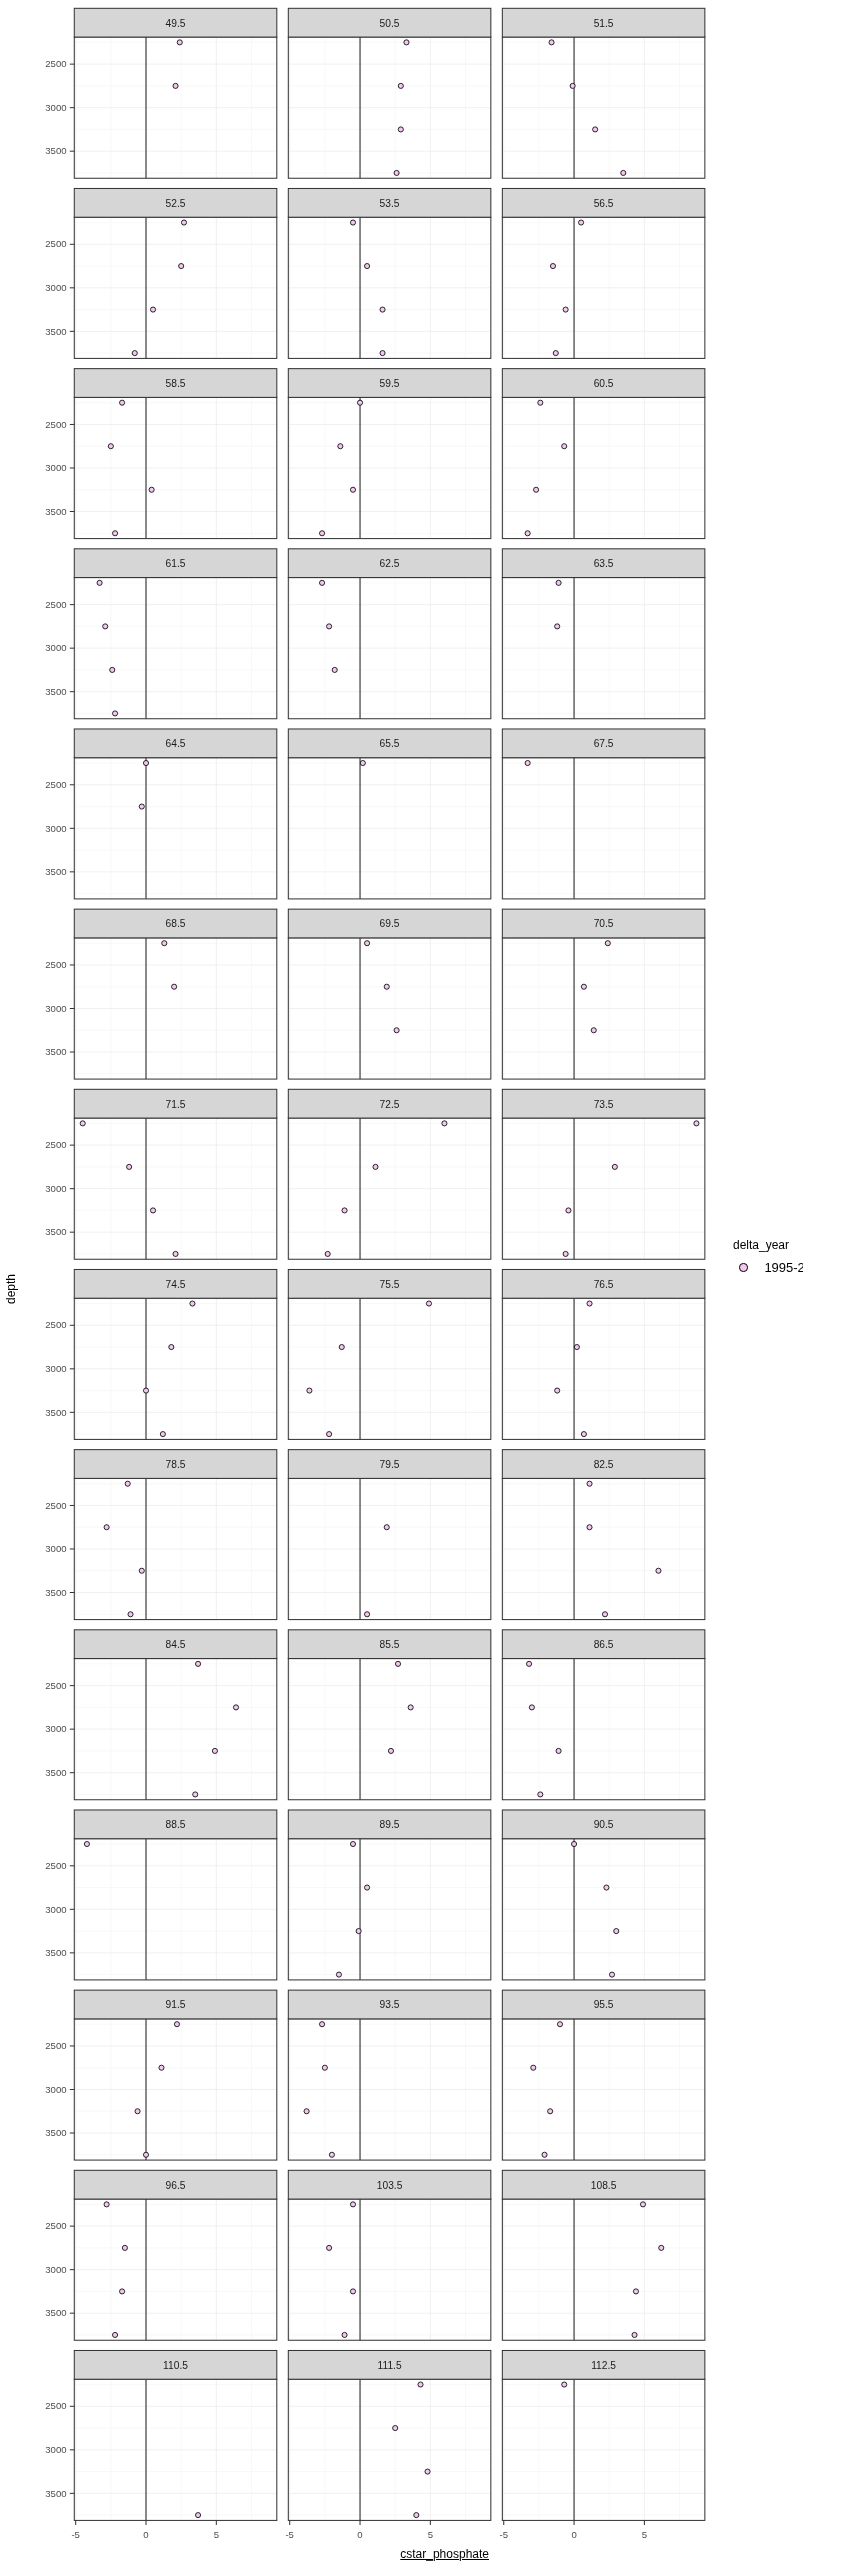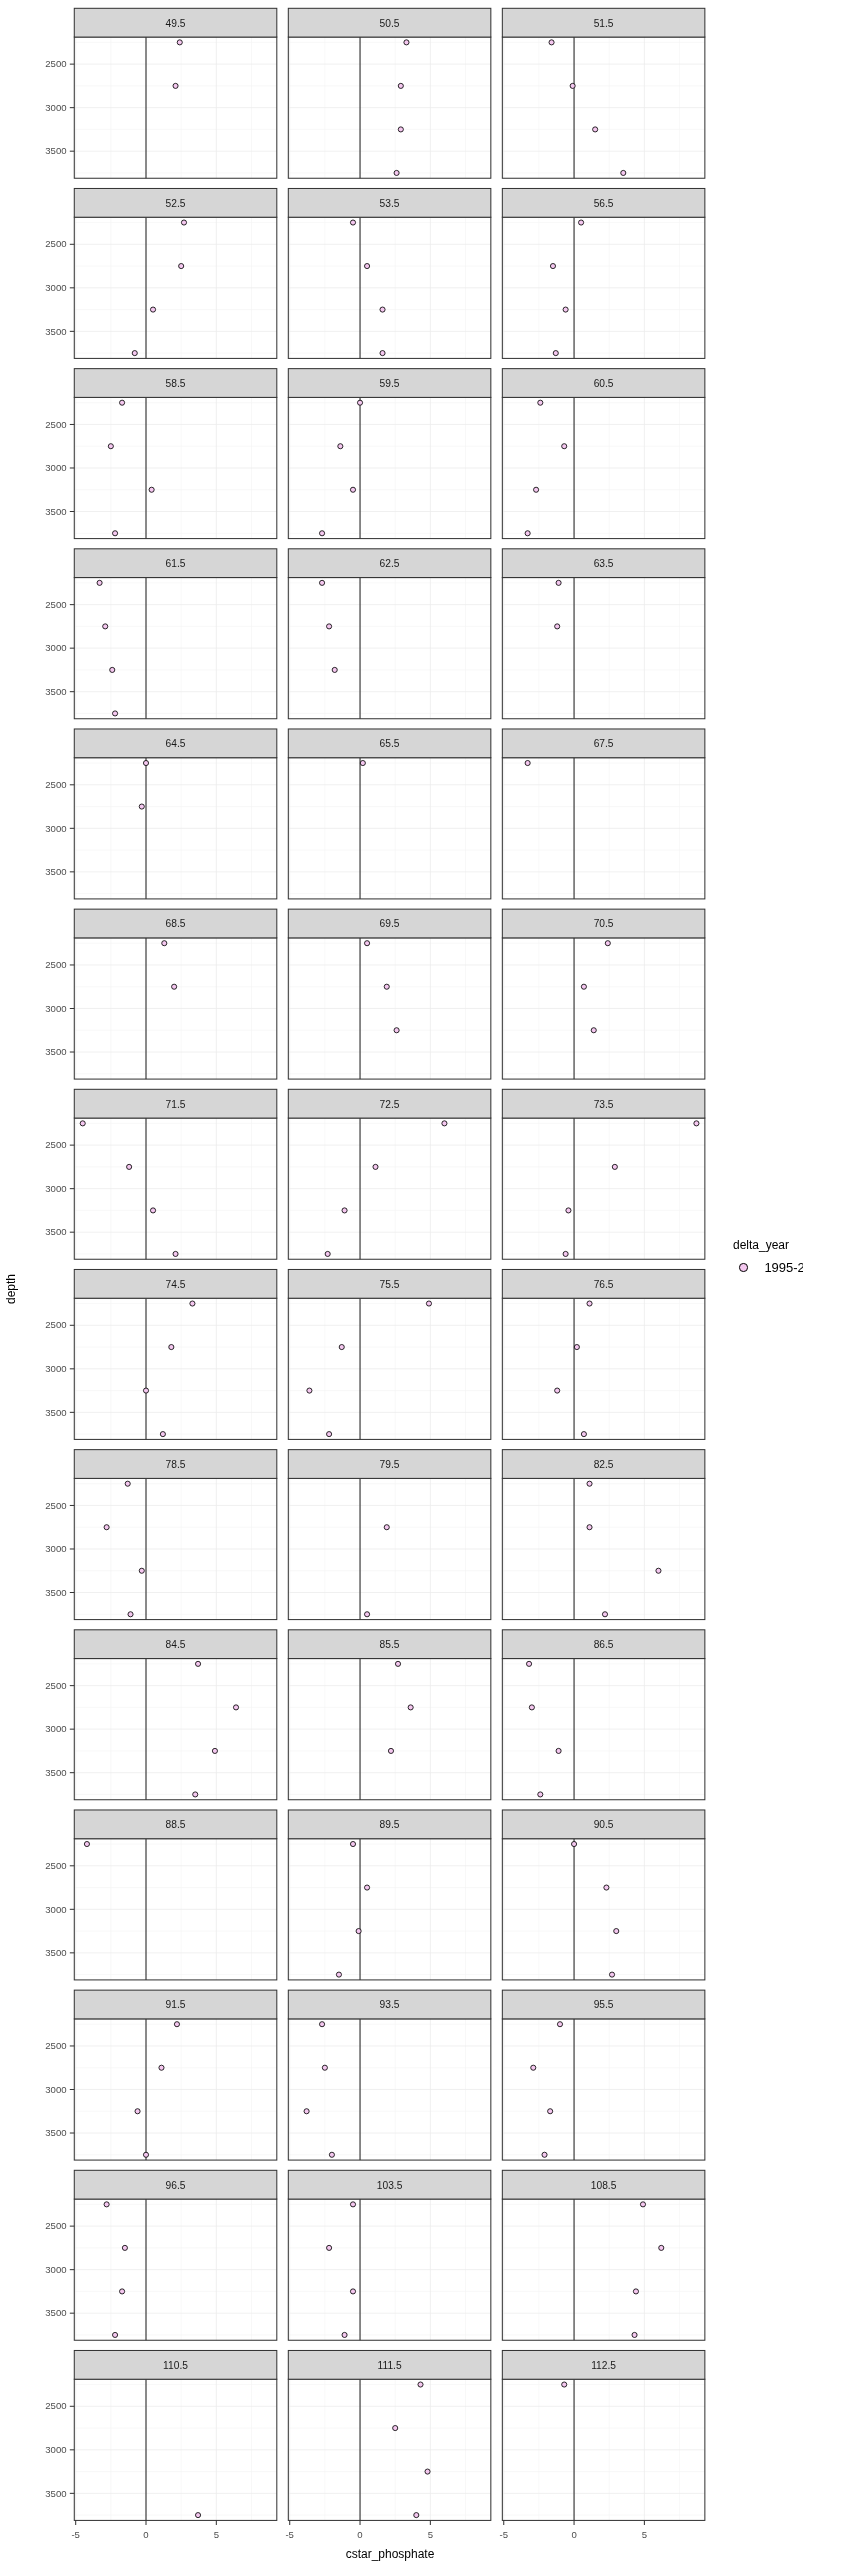--- a/index.html
+++ b/index.html
@@ -10,21 +10,21 @@
     height: 2576px;
     background: #ffffff;
     overflow: hidden;
   }
   #chart-svg { position: absolute; left: 0; top: 0; }
   .axis-title { position: absolute; color: #000000; font-size: 12px; }
   #ylabel {
     left: -40px; top: 1282px; width: 102px; text-align: center;
     transform: rotate(-90deg); transform-origin: center;
   }
-  #xlabel { left: 275px; top: 2547px; width: 230px; text-align: center; }
+  #xlabel { left: 259px; top: 2547px; width: 230px; text-align: right; text-decoration: underline; }
   #legend { position: absolute; left: 733px; top: 1238px; width: 125px; }
   #legend-title { font-size: 12px; color: #000000; margin-bottom: 8px; }
   .legend-item { display: flex; align-items: center; }
   .legend-marker {
     width: 6.4px; height: 6.4px; border-radius: 50%;
     border: 0.9px solid #000000; background: #f4c7ef;
     margin-left: 6.4px; margin-right: 16.6px; flex: 0 0 auto;
   }
   .legend-label { font-size: 13px; color: #000000; }
 </style>

